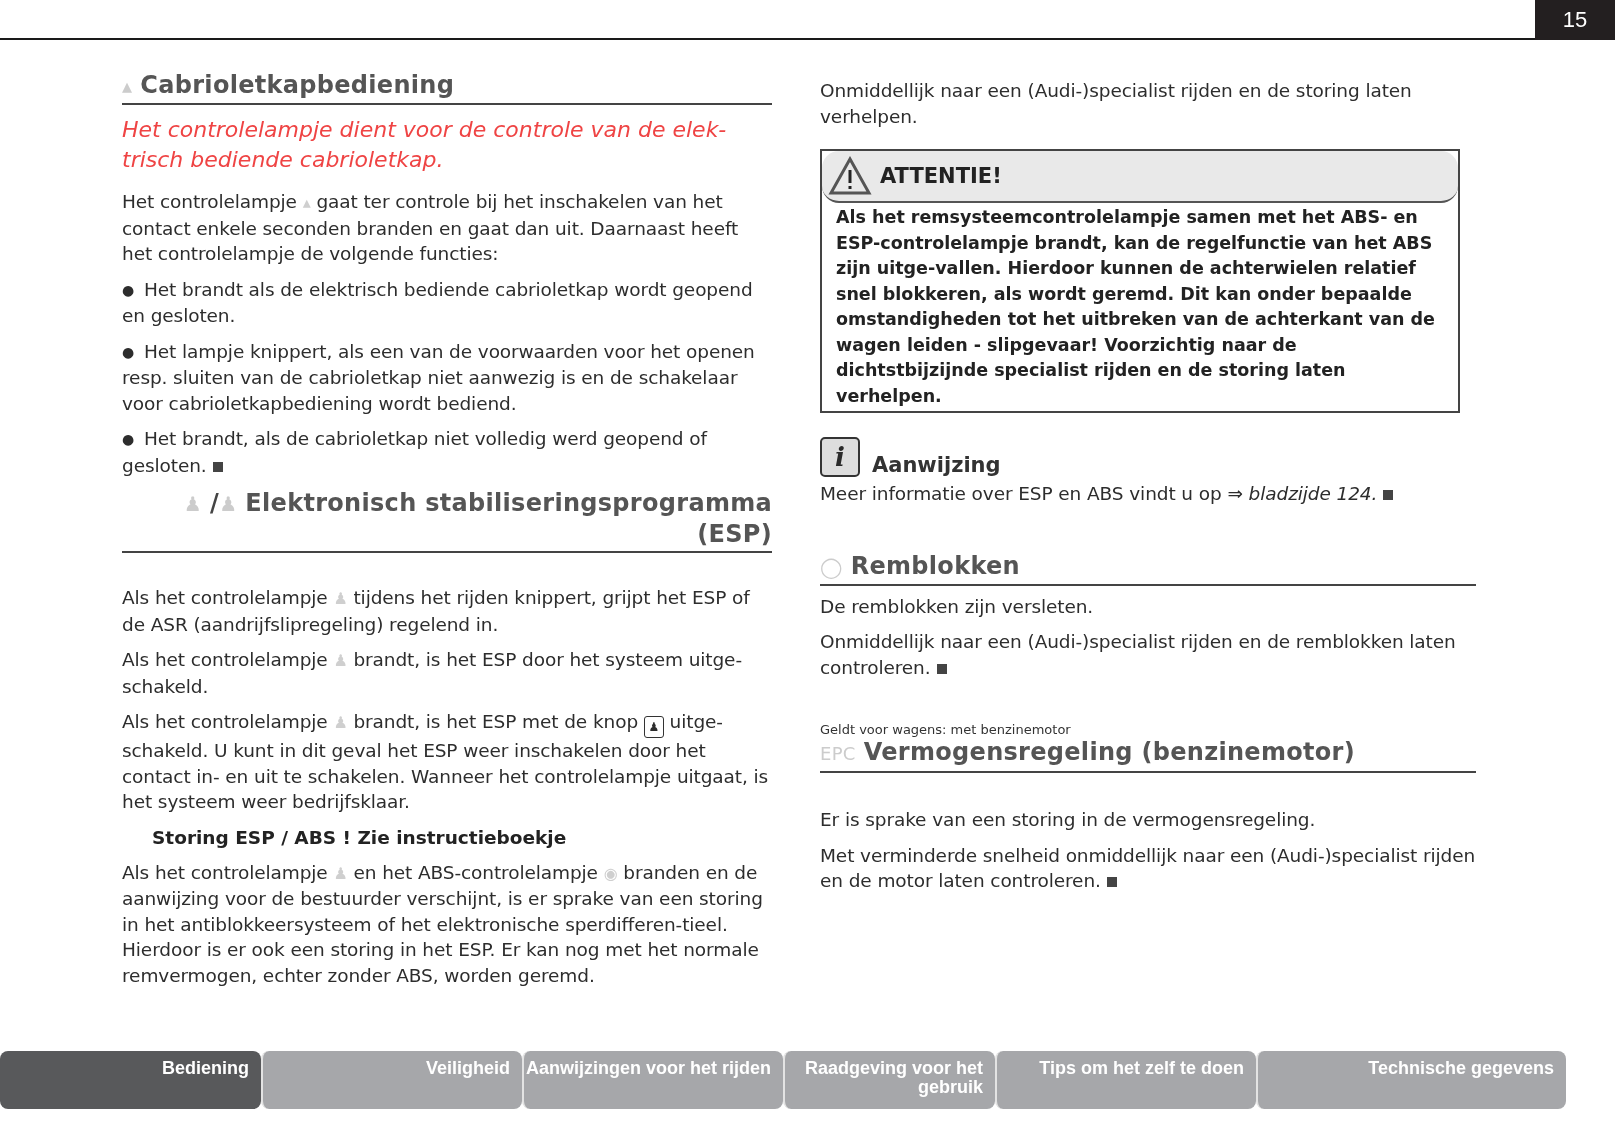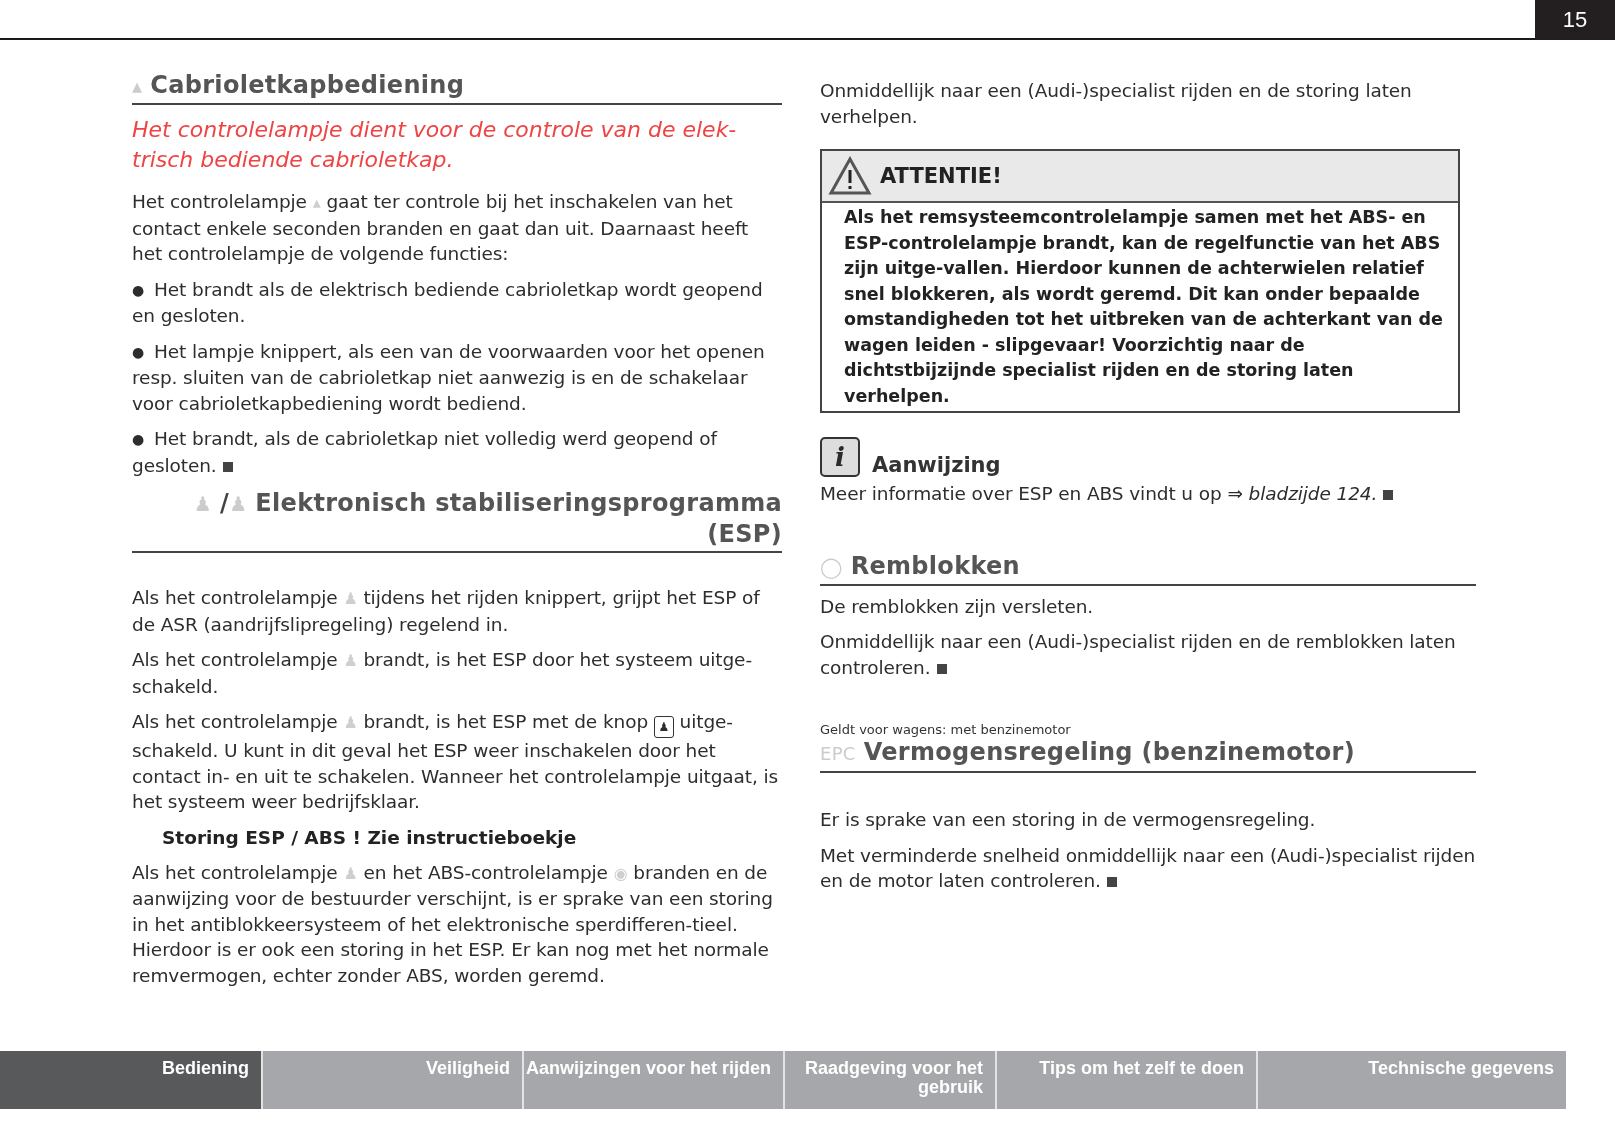--- a/index.html
+++ b/index.html
@@ -8,21 +8,21 @@
     background:#ffffff; color:#2a2a2a;
     font-family:"DejaVu Sans", sans-serif;
   }
   .topline { position:absolute; left:0; top:38px; width:1535px; height:2px; background:#1a1a1a; }
   .pagenum {
     position:absolute; left:1535px; top:0; width:80px; height:40px;
     background:#231f20; color:#fff; font-family:"Liberation Sans", sans-serif;
     font-size:22px; display:flex; align-items:center; justify-content:center;
   }
   .col { position:absolute; top:70px; }
-  .col.left { left:132px; width:650px; }
+  .col.left { left:122px; width:650px; }
   .col.right { left:844px; width:656px; }
 
   .sec-title {
     font-family:"DejaVu Sans", sans-serif; font-weight:bold;
     color:#555; font-size:24px; line-height:30px; letter-spacing:0.3px;
     border-bottom:2px solid #444; padding-bottom:2px; margin:0;
     position:relative;
   }
   .sec-title .ico { color:#ccc; font-weight:normal; font-size:20px; margin-right:8px; }
   .sec-title .slash { color:#444; }
@@ -41,41 +41,42 @@
     display:inline-block; border:1.5px solid #333; border-radius:3px;
     width:18px; height:20px; font-size:12px; text-align:center; line-height:20px; vertical-align:-3px;
   }
   .subhead { font-weight:bold; font-size:18.5px; line-height:25px; margin:8px 0 10px 30px; color:#222; }
 
   .warn {
     border:2px solid #444; margin:20px 0 0 0; width:636px;
   }
   .warn-head {
     background:#e9e9e9; height:50px; border-bottom:2px solid #555;
-    display:flex; align-items:center; padding-left:6px;
+    display:flex; align-items:center; padding-left:6px;border-radius:17px;
   }
   .warn-head .tri { width:44px; height:40px; margin-right:8px; }
   .warn-head .ttl { font-weight:bold; font-size:21px; color:#222; }
-  .warn-body { padding:2px 6px 2px 22px; font-weight:bold; font-size:17.5px; line-height:25.5px; color:#222; }
+  .warn-body { padding:2px 6px 2px 14px; font-weight:bold; font-size:17.5px; line-height:25.5px; color:#222; }
 
   .note-head { display:flex; align-items:flex-end; margin-top:24px; }
   .note-icon {
     width:36px; height:36px; border:2px solid #333; border-radius:5px; background:#ddd;
     font-family:"DejaVu Serif", serif; font-weight:bold; font-style:italic; font-size:26px;
     display:flex; align-items:center; justify-content:center; margin-right:12px;
   }
   .note-title { font-weight:bold; font-size:21px; color:#333; }
   .small { font-size:13px; color:#333; margin:0 0 0 0; }
 
   .footer { position:absolute; left:0; top:1051px; width:1615px; height:91px; display:flex; }
   .ftab {
     flex:0 0 auto; height:58px; background:#a6a7aa; color:#fff;
     font-family:"Liberation Sans", sans-serif; font-weight:bold; font-size:18px;
     text-align:right; padding:8px 12px 0 0; box-sizing:border-box; line-height:19px;
     border-left:2px solid #e3e3e3;
+    border-radius:8px;
   }
   .ftab.active { background:#58595b; border-left:none; }
 </style>
 </head>
 <body>
 
 <div class="topline"></div>
 <div class="pagenum">15</div>
 
 <div class="col left">

